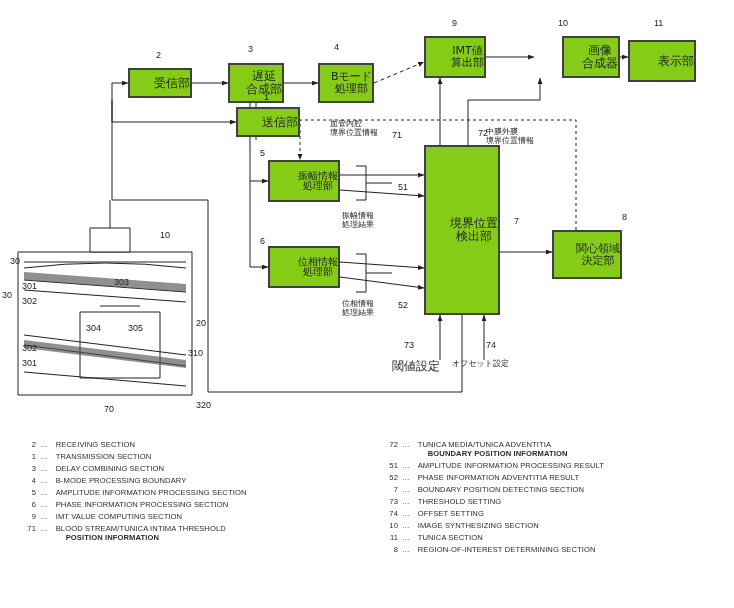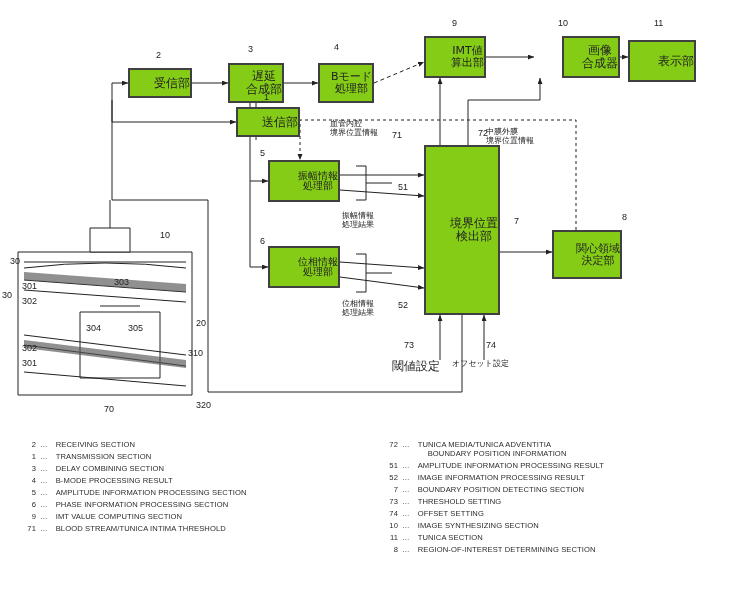--- a/index.html
+++ b/index.html
@@ -8,21 +8,21 @@
   .box{position:absolute;border:2px solid #404040;background:#84cc16;display:flex;align-items:center;justify-content:flex-end;text-align:center;line-height:1.05;box-sizing:border-box;color:#222;}
   .box span{display:block;}
   .lbl{position:absolute;color:#222;white-space:pre;line-height:1.1;}
   .num{position:absolute;color:#222;font-size:9px;}
   .legend{position:absolute;left:0;top:440px;width:734px;height:168px;}
   .legend-col{position:absolute;top:0;}
   .legend-row{display:flex;align-items:flex-start;margin-bottom:2.5px;font-size:7.6px;color:#2a2a2a;letter-spacing:0.1px;}
   .legend-key{width:22px;flex:0 0 22px;text-align:right;padding-right:4px;}
   .legend-sep{flex:0 0 7px;}
   .legend-txt{flex:1;line-height:1.25;padding-left:8px;}
-  .legend-txt .cont{display:block;padding-left:10px;}
+  .legend-txt .cont{display:block;padding-left:10px;font-weight:bold;}
   .jp{font-family:"DejaVu Sans",sans-serif;}
 </style>
 </head>
 <body>
 
 <div id="diagram">
 
   <svg width="734" height="440" style="position:absolute;left:0;top:0;">
     <defs>
       <marker id="ar" markerWidth="7" markerHeight="7" refX="6" refY="2.5" orient="auto">
@@ -169,59 +169,59 @@
         <span class="legend-txt">TRANSMISSION SECTION</span>
       </div>
     <div class="legend-row">
         <span class="legend-key">3</span>
         <span class="legend-sep">…</span>
         <span class="legend-txt">DELAY COMBINING SECTION</span>
       </div>
     <div class="legend-row">
         <span class="legend-key">4</span>
         <span class="legend-sep">…</span>
-        <span class="legend-txt">B-MODE PROCESSING RESULT</span>
+        <span class="legend-txt">B-MODE PROCESSING BOUNDARY</span>
       </div>
     <div class="legend-row">
         <span class="legend-key">5</span>
         <span class="legend-sep">…</span>
         <span class="legend-txt">AMPLITUDE INFORMATION PROCESSING SECTION</span>
       </div>
     <div class="legend-row">
         <span class="legend-key">6</span>
         <span class="legend-sep">…</span>
         <span class="legend-txt">PHASE INFORMATION PROCESSING SECTION</span>
       </div>
     <div class="legend-row">
         <span class="legend-key">9</span>
         <span class="legend-sep">…</span>
         <span class="legend-txt">IMT VALUE COMPUTING SECTION</span>
       </div>
     <div class="legend-row">
         <span class="legend-key">71</span>
         <span class="legend-sep">…</span>
-        <span class="legend-txt"><span>BLOOD STREAM/TUNICA INTIMA THRESHOLD</span></span>
+        <span class="legend-txt"><span>BLOOD STREAM/TUNICA INTIMA THRESHOLD</span><span class="cont">POSITION INFORMATION</span></span>
       </div>
   </div>
 
   <div class="legend-col" style="left:376px;width:350px;">
     <div class="legend-row">
         <span class="legend-key">72</span>
         <span class="legend-sep">…</span>
         <span class="legend-txt"><span>TUNICA MEDIA/TUNICA ADVENTITIA</span><span class="cont">BOUNDARY POSITION INFORMATION</span></span>
       </div>
     <div class="legend-row">
         <span class="legend-key">51</span>
         <span class="legend-sep">…</span>
         <span class="legend-txt">AMPLITUDE INFORMATION PROCESSING RESULT</span>
       </div>
     <div class="legend-row">
         <span class="legend-key">52</span>
         <span class="legend-sep">…</span>
-        <span class="legend-txt">IMAGE INFORMATION PROCESSING RESULT</span>
+        <span class="legend-txt">PHASE INFORMATION ADVENTITIA RESULT</span>
       </div>
     <div class="legend-row">
         <span class="legend-key">7</span>
         <span class="legend-sep">…</span>
         <span class="legend-txt">BOUNDARY POSITION DETECTING SECTION</span>
       </div>
     <div class="legend-row">
         <span class="legend-key">73</span>
         <span class="legend-sep">…</span>
         <span class="legend-txt">THRESHOLD SETTING</span>

